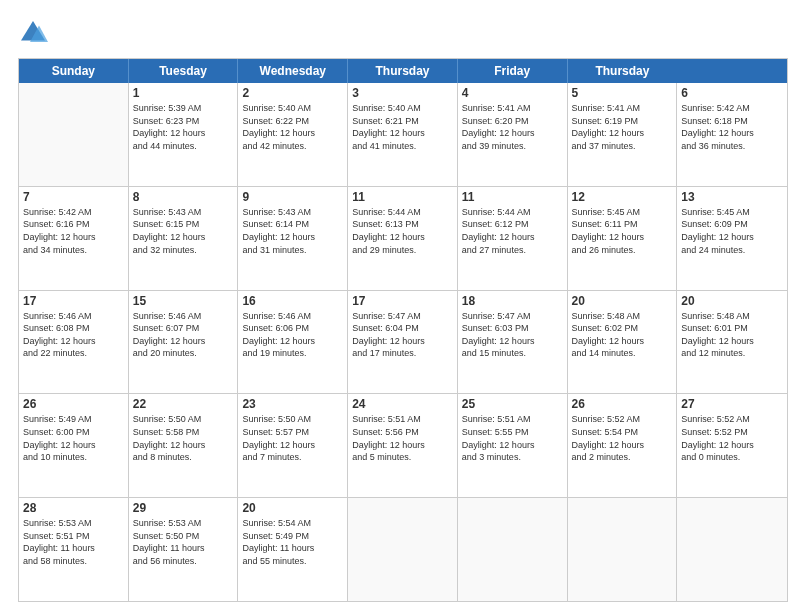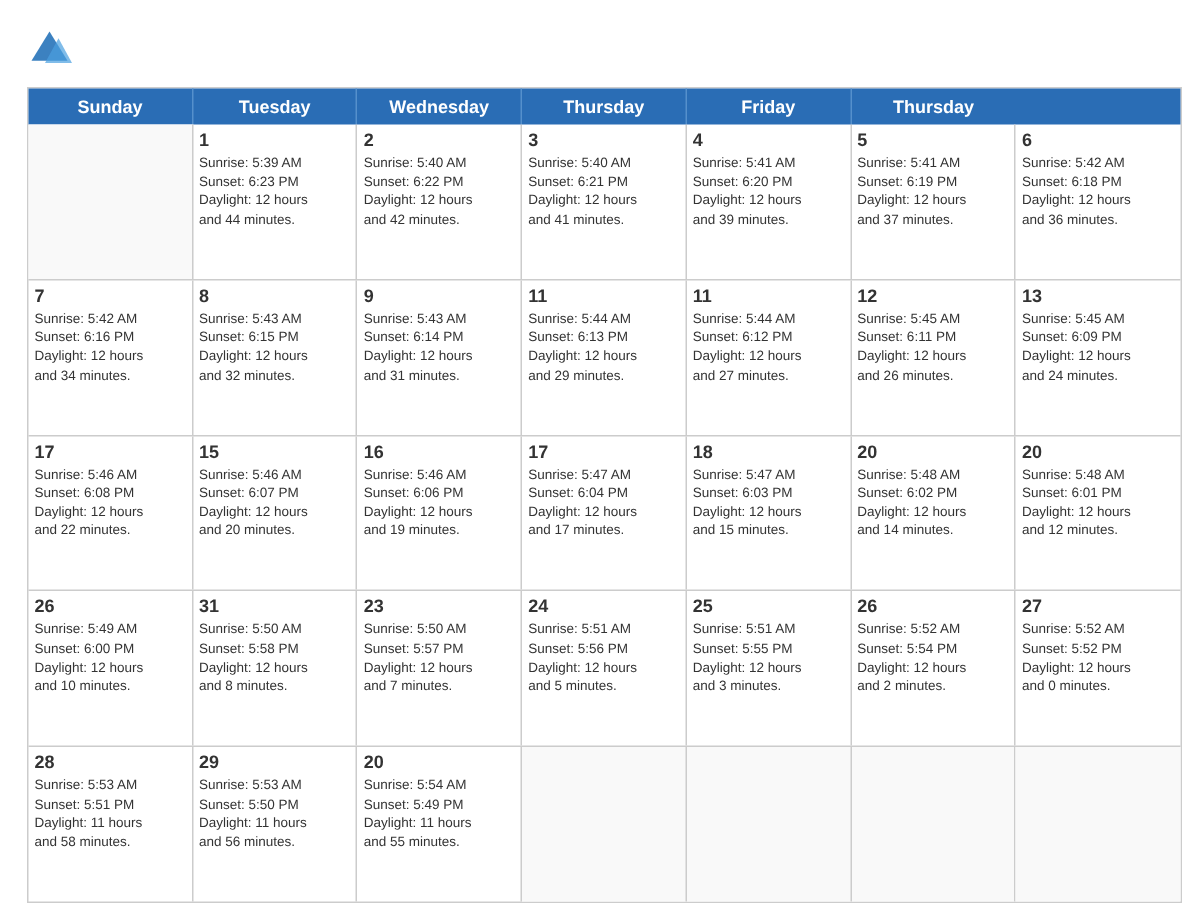--- a/index.html
+++ b/index.html
@@ -233,21 +233,21 @@
             <div class="day-number">20</div>
             <div class="cell-info">Sunrise: 5:48 AM<br>Sunset: 6:01 PM<br>Daylight: 12 hours<br>and 12 minutes.</div>
           </div>
         </div>
         <div class="cal-row">
           <div class="cal-cell">
             <div class="day-number">26</div>
             <div class="cell-info">Sunrise: 5:49 AM<br>Sunset: 6:00 PM<br>Daylight: 12 hours<br>and 10 minutes.</div>
           </div>
           <div class="cal-cell">
-            <div class="day-number">31</div>
+            <div class="day-number">22</div>
             <div class="cell-info">Sunrise: 5:50 AM<br>Sunset: 5:58 PM<br>Daylight: 12 hours<br>and 8 minutes.</div>
           </div>
           <div class="cal-cell">
             <div class="day-number">23</div>
             <div class="cell-info">Sunrise: 5:50 AM<br>Sunset: 5:57 PM<br>Daylight: 12 hours<br>and 7 minutes.</div>
           </div>
           <div class="cal-cell">
             <div class="day-number">24</div>
             <div class="cell-info">Sunrise: 5:51 AM<br>Sunset: 5:56 PM<br>Daylight: 12 hours<br>and 5 minutes.</div>
           </div>

